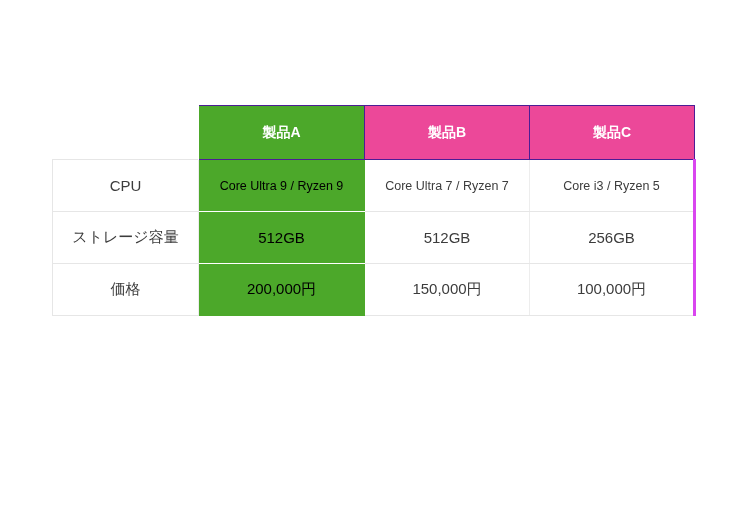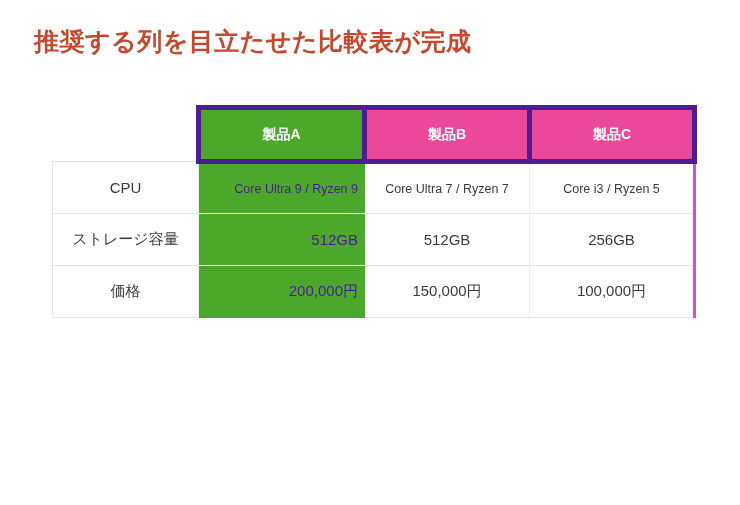--- a/index.html
+++ b/index.html
@@ -56,21 +56,21 @@
 
   
   thead th {
     height: 54px;
     padding: 0 6px;
     font-size: 14px;
     font-weight: bold;
     color: #ffffff;
     text-align: center;
     vertical-align: middle;
-    border: 5px solid #4c1d95;
+    border: 1px solid #4c1d95;
     box-sizing: border-box;
   }
   thead th.corner {
     background: #ffffff;
     border: none;
     border-right: 1px solid #ffffff;
   }
   thead th.hl {
     background: #4ca82a;
   }
@@ -93,43 +93,41 @@
     box-sizing: border-box;
     white-space: nowrap;
     overflow: hidden;
   }
   tbody td.label {
     color: #3c3c3c;
     border-left: 1px solid #e6e6e6;
   }
   tbody td.hl {
     background: #4ca82a;
-    color: #4c1d95;
+    color: #000000;
     border-left: 1px solid #4ca82a;
     border-right: 1px solid #4ca82a;
     border-top: 1px solid #ffffff;
     border-bottom: 1px solid #ffffff;
-    text-align: right;
   }
   tbody tr:last-child td.hl {
     border-bottom: 1px solid #4ca82a;
   }
   tbody td.last-col {
     border-right: 3px solid #d946ef;
   }
   tbody td.cpu-cell {
     font-size: 12.5px;
   }
 </style>
 </head>
 <body>
 
 <div class="slide">
 
-  <div class="slide-title">推奨する列を目立たせた比較表が完成</div>
 
   <div class="table-wrap">
     <table class="compare">
       <colgroup>
         <col class="c-label">
         <col class="c-a">
         <col class="c-b">
         <col class="c-c">
       </colgroup>
 

